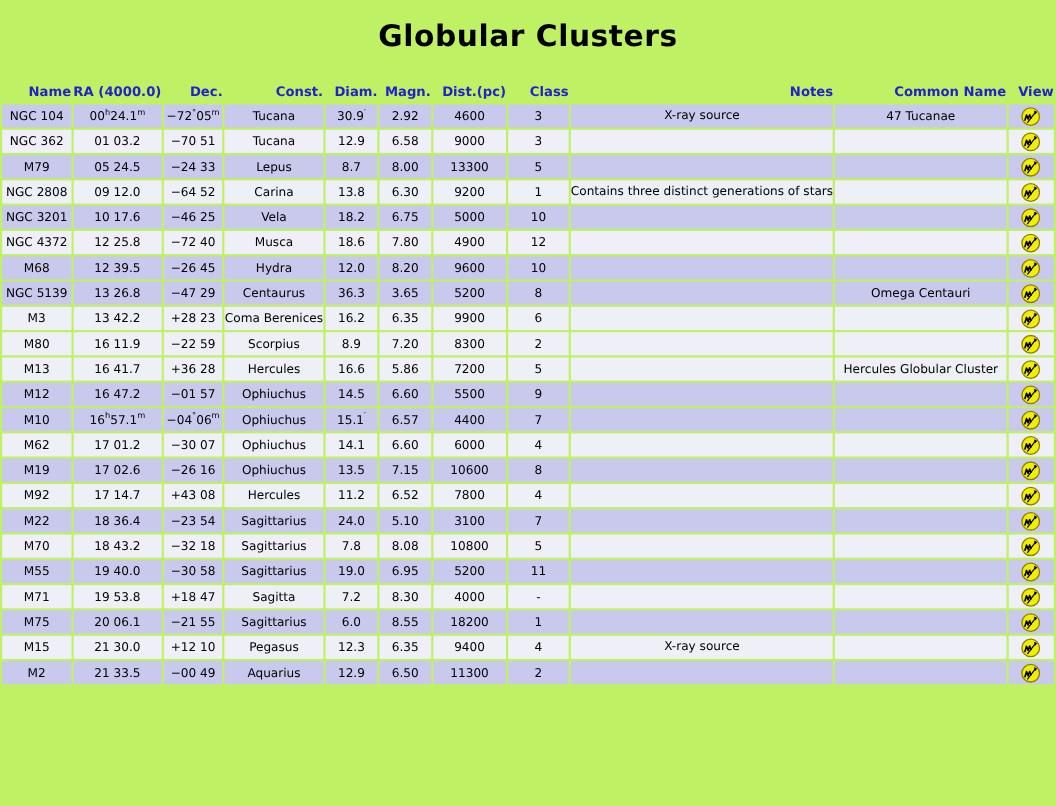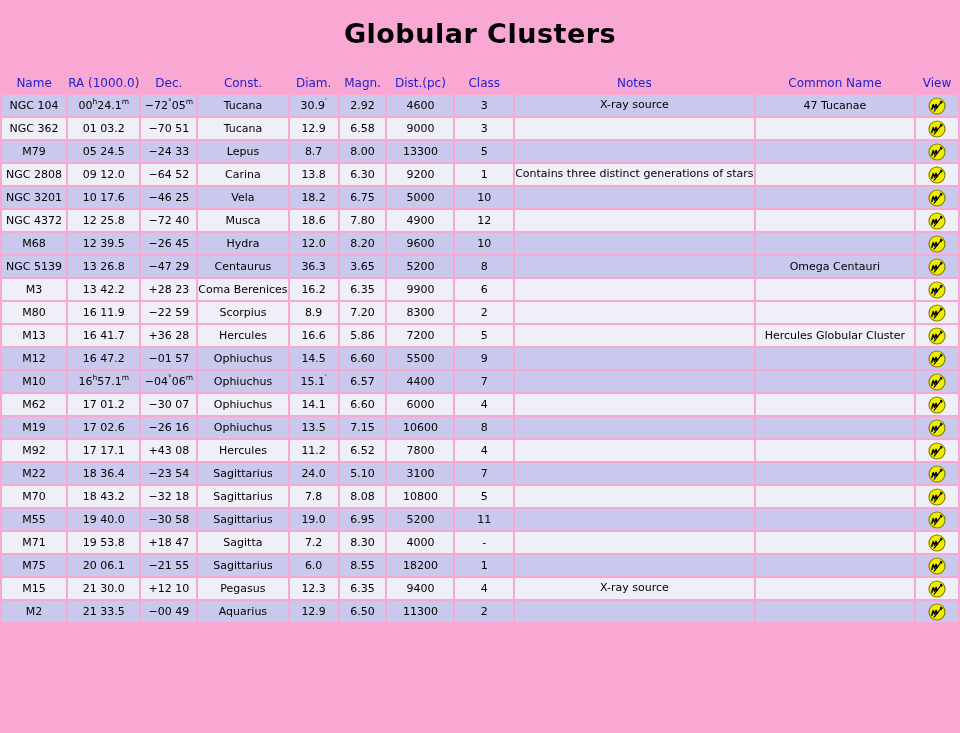--- a/index.html
+++ b/index.html
@@ -1,30 +1,30 @@
 <!DOCTYPE html>
 <html style="--header-text: #2222cc; --row-dark: #c9c9ee; --row-light: #efeff8;"><head>
 <meta charset="utf-8">
 <style>
   html,body{margin:0;padding:0;background:#ffffff;}
   .page{
-    width:960px;height:733px;background:#f9a8d4;overflow:hidden;
+    width:960px;height:733px;background:#bef264;overflow:hidden;
     font-family:"DejaVu Sans","Liberation Sans",sans-serif;
   }
   .title{
     text-align:center;font-size:27px;line-height:32px;font-weight:bold;
     color:#000;margin:0;padding-top:18px;letter-spacing:0.5px;
   }
   table.gc{
     border-collapse:separate;border-spacing:2px;table-layout:fixed;
     margin:24px auto 0;
   }
   table.gc th{
-    color:var(--header-text,#2222cc);font-size:12px;font-weight:normal;
-    padding:0 0 3px 0;white-space:nowrap;text-align:center;
+    color:var(--header-text,#2222cc);font-size:12px;font-weight:bold;
+    padding:0 0 3px 0;white-space:nowrap;text-align:right;
   }
   table.gc td{
     height:21px;padding:0;text-align:center;vertical-align:middle;
     font-size:11px;color:#000;white-space:nowrap;overflow:hidden;
   }
   tr.dark td{background:var(--row-dark,#c9c9ee);}
   tr.light td{background:var(--row-light,#efeff8);}
   td.notes{font-size:10px;line-height:10.5px;white-space:normal;}
   td sup{font-size:7.5px;line-height:0;}
   td.view-cell{cursor:pointer;}
@@ -46,21 +46,21 @@
         <col style="width:50px">
       <col style="width:73px">
         <col style="width:70px">
         <col style="width:110px">
       <col style="width:167px">
         <col style="width:48px">
     </colgroup>
     <thead>
       <tr id="header-row">
           <th>Name</th>
-          <th>RA (1000.0)</th>
+          <th>RA (4000.0)</th>
           <th>Dec.</th>
           <th>Const.</th>
           <th>Diam.</th>
           <th>Magn.</th>
           <th>Dist.(pc)</th>
           <th>Class</th>
           <th>Notes</th>
           <th>Common Name</th>
           <th>View</th>
         </tr>
@@ -361,21 +361,21 @@
             <svg width="18" height="18" viewBox="0 0 18 18">
               <circle cx="9" cy="9" r="8" fill="#f2ee00" stroke="#8b8000" stroke-width="1.2"></circle>
               <path d="M3.8 12.2 L5.2 7.6 L6.6 11.2 L8.1 7.4 L9.2 10.4" fill="none" stroke="#000000" stroke-width="1.5" stroke-linejoin="round" stroke-linecap="round"></path>
               <path d="M6.2 14.2 L13.6 4.6" fill="none" stroke="#000000" stroke-width="1.1" stroke-linecap="round"></path>
               <path d="M11.8 3.4 L14.9 4.9 L13.2 7.0 Z" fill="#000000"></path>
             </svg>
           </td>
         </tr>
         <tr class="light">
           <td>M92</td>
-          <td>17 17.1</td>
+          <td>17 14.7</td>
           <td>+43 08</td>
           <td>Hercules</td>
           <td>11.2</td>
           <td>6.52</td>
           <td>7800</td>
           <td>4</td>
           <td class="notes"></td>
           <td></td>
           <td class="view-cell">
             <svg width="18" height="18" viewBox="0 0 18 18">

